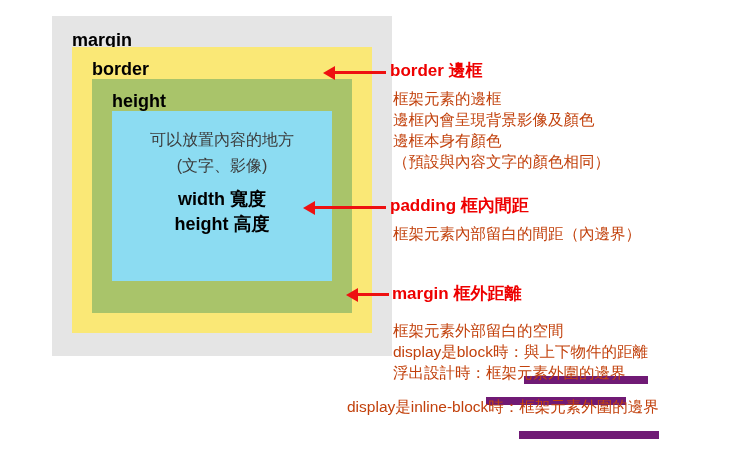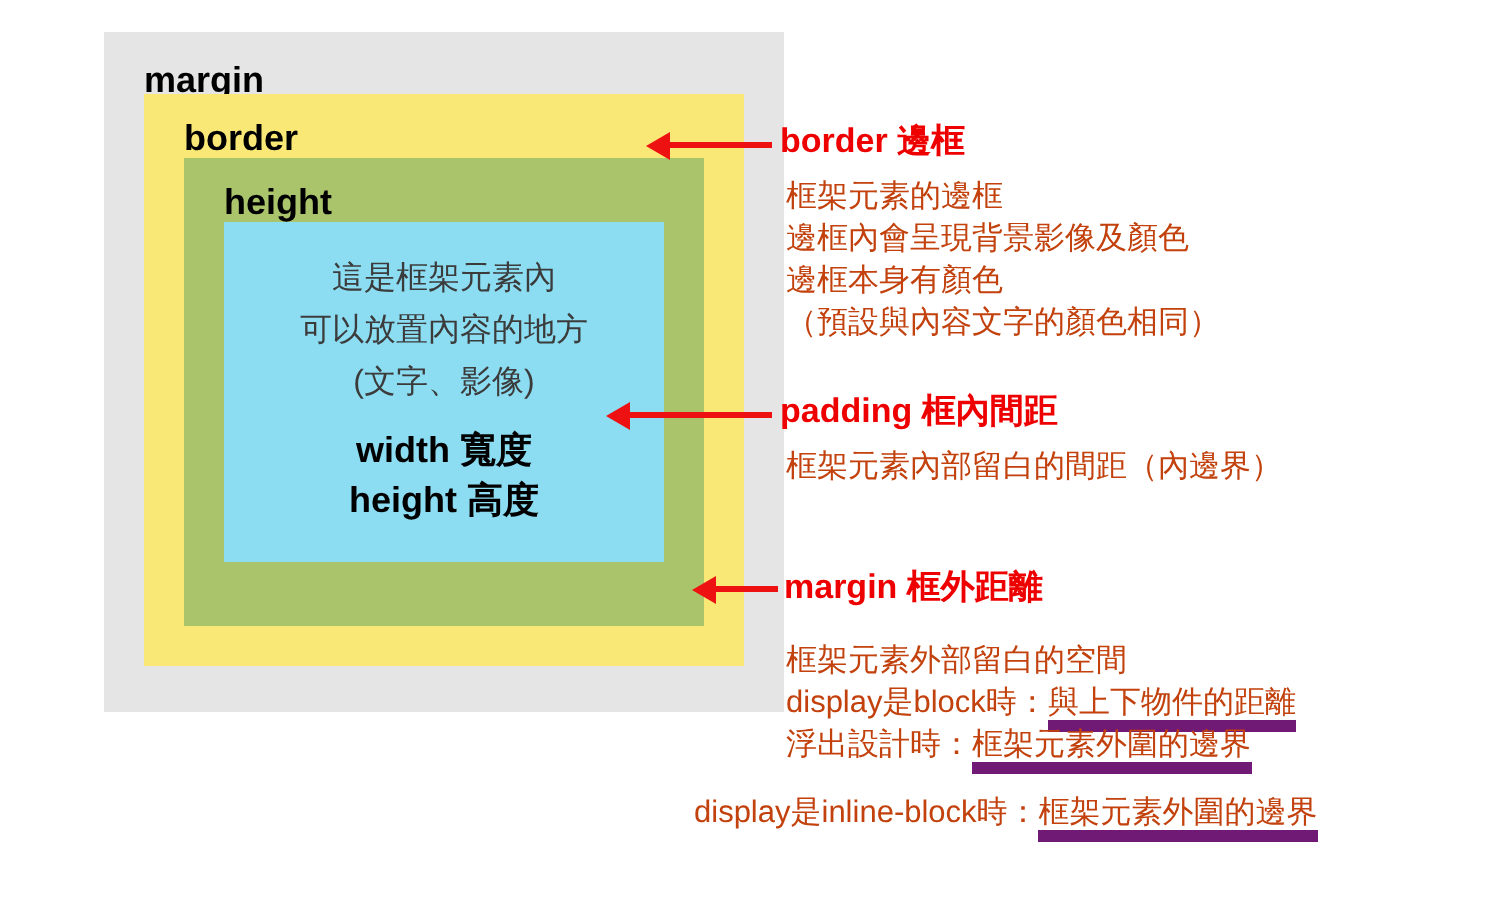--- a/index.html
+++ b/index.html
@@ -113,40 +113,39 @@
   }
   .body-block {
     position: absolute;
     color: #c2410c;
     font-size: 15.5px;
     line-height: 21px;
     white-space: nowrap;
   }
   .body-block div { white-space: nowrap; }
   .u {
-    border-bottom: 6px solid #701a75;
-    padding-bottom: 0px;
+    border-bottom: 8px solid #701a75;
+    padding-bottom: 16px;
   }
 </style>
 </head>
 <body>
 
 <div id="box-diagram">
 
   <div id="margin-layer" class="layer">
     <span id="margin-label" class="layer-label">margin</span>
 
     <div id="border-layer" class="layer">
       <span id="border-label" class="layer-label">border</span>
 
       <div id="padding-layer" class="layer">
         <span id="padding-label" class="layer-label">height</span>
 
         <div id="content-layer" class="layer">
-          <div class="content-line">這是框架元素內</div>
           <div class="content-line">可以放置內容的地方</div>
           <div class="content-line">(文字、影像)</div>
           <div class="content-gap"></div>
           <div class="content-line-bold">width 寬度</div>
           <div class="content-line-bold">height 高度</div>
         </div>
       </div>
     </div>
   </div>
 </div>

